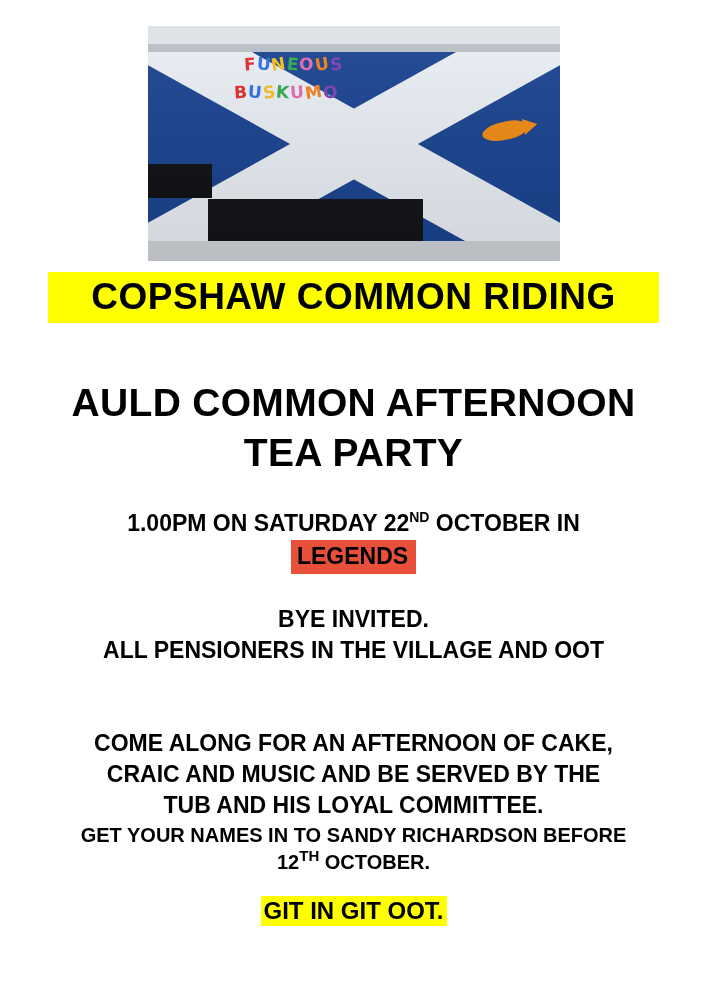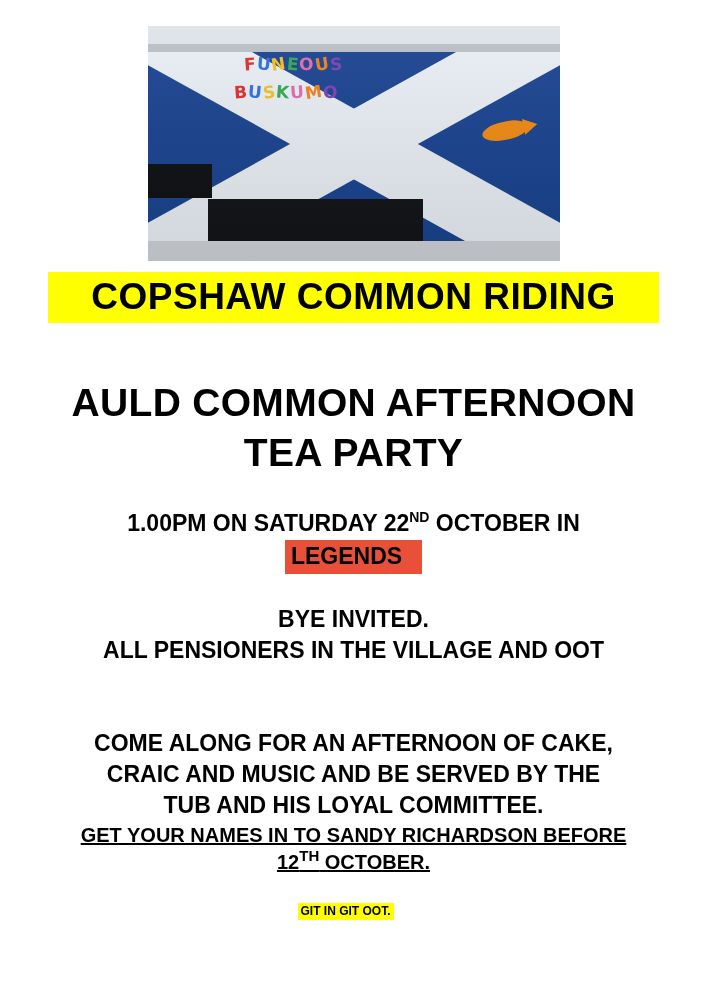--- a/index.html
+++ b/index.html
@@ -167,51 +167,51 @@
     font-size: 23px;
     line-height: 31px;
   }
   .when sup {
     font-size: 14px;
     vertical-align: super;
     line-height: 0;
   }
   .venue-highlight {
     background: #e8503a;
-    padding: 1px 20px 2px 6px;
+    padding: 1px 8px 2px 6px;
     display: inline-block;
     margin-top: 1px;
   }
 
   .para {
     position: absolute;
     left: 40px;
     width: 627px;
     text-align: center;
     font-weight: bold;
     font-size: 23px;
     line-height: 31px;
   }
   .para-invite { top: 604px; }
   .para-come   { top: 696px; margin-top: 32px; }
-  .para-names  { top: 822px; font-size: 20px; line-height: 27px; text-decoration: underline; }
+  .para-names  { top: 822px; font-size: 20px; line-height: 27px; }
   .para-names sup {
     font-size: 15px;
     vertical-align: super;
     line-height: 0;
   }
 
   .footer {
     position: absolute;
-    left: 32px;
+    left: 40px;
     top: 898px;
     width: 627px;
     text-align: center;
     font-weight: bold;
-    font-size: 12px;
+    font-size: 24px;
     line-height: 26px;
   }
   .footer span.hl {
     background: #ffff00;
     padding: 1px 3px 2px 3px;
   }
 </style>
 </head>
 <body>
 

